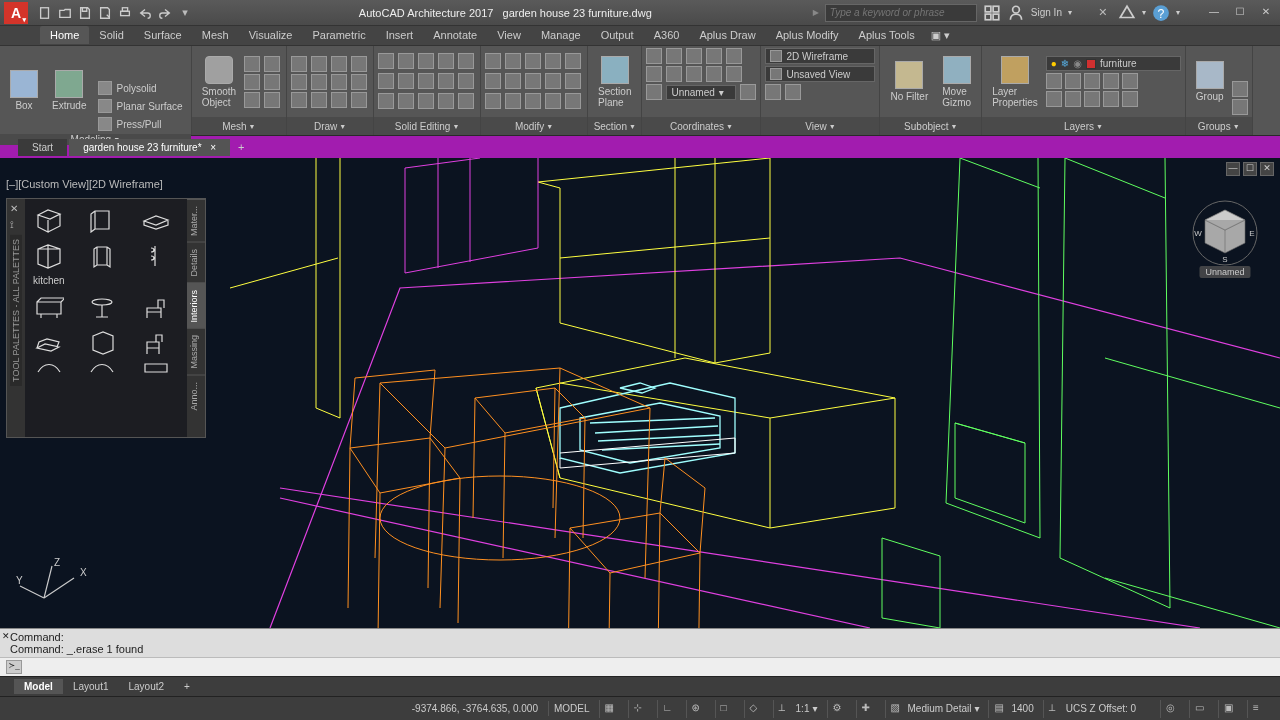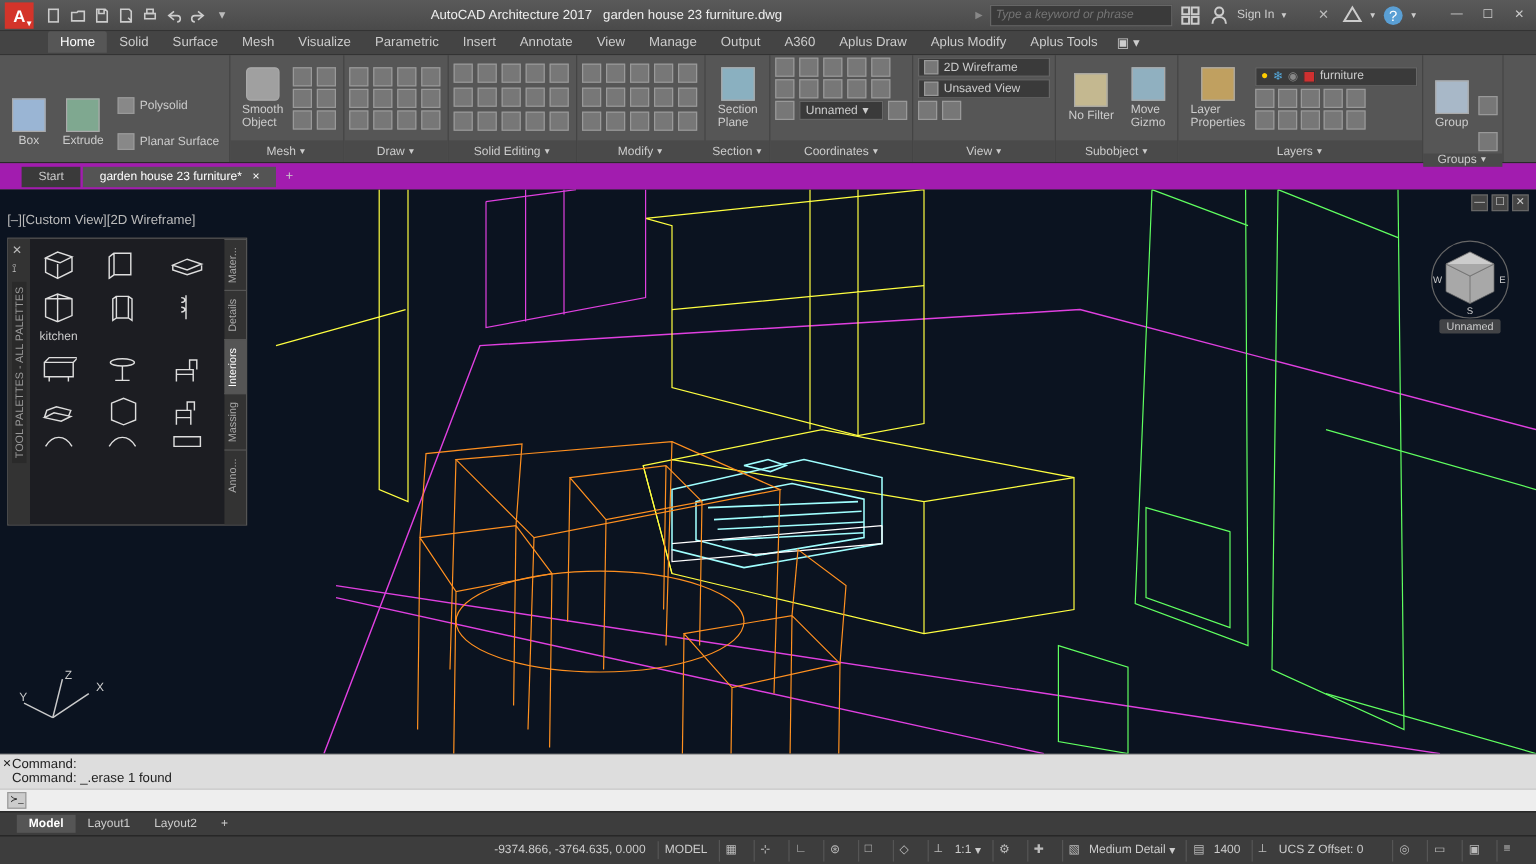--- a/index.html
+++ b/index.html
@@ -25,21 +25,21 @@
 
 
 .ribbon { height:90px; background:#565656; display:flex; border-bottom:1px solid #2a2a2a; }
 .panel { display:flex; flex-direction:column; border-right:1px solid #444; }
 .panel-body { flex:1; display:flex; align-items:center; padding:2px 4px; gap:2px; }
 .panel-title { height:18px; background:#4a4a4a; text-align:center; font-size:10px; color:#ccc; display:flex; align-items:center; justify-content:center; padding:0 4px; }
 .panel-title::after { content:' ▼'; font-size:7px; margin-left:2px; }
 .big-btn { display:flex; flex-direction:column; align-items:center; justify-content:center; padding:2px 6px; cursor:pointer; min-width:40px; }
 .big-btn-icon { width:28px; height:28px; background:#888; border:1px solid #aaa; margin-bottom:2px; }
 .big-btn-label { font-size:10px; text-align:left; line-height:11px; }
-.small-btn-col { display:flex; flex-direction:column; gap:14px; justify-content:space-between;margin-top:32px; }
+.small-btn-col { display:flex; flex-direction:column; gap:2px; justify-content:space-between;margin-top:32px; }
 .small-btn { display:flex; align-items:center; gap:4px; padding:1px 4px; cursor:pointer; font-size:10px; }
 .small-icon { width:14px; height:14px; background:#888; border:1px solid #999; flex-shrink:0; }
 .icon-grid { display:grid; grid-template-columns:repeat(5,18px); grid-auto-rows:18px; gap:2px 2px; }
 .grid-icon { width:16px; height:16px; background:#777; border:1px solid #999; cursor:pointer; }
 .dropdown-wide { background:#3a3a3a; border:1px solid #666; padding:1px 4px; font-size:10px; min-width:110px; display:flex; align-items:center; gap:4px; }
 .color-sw { width:10px; height:10px; border:1px solid #333; }
 
 
 .doc-tabs { height:22px; background:#a21caf; display:flex; align-items:center; padding-left:18px; }
 .doc-tab { padding:3px 14px; font-size:10px; background:#3a3a3a; color:#ccc; cursor:pointer; margin-right:2px; }

